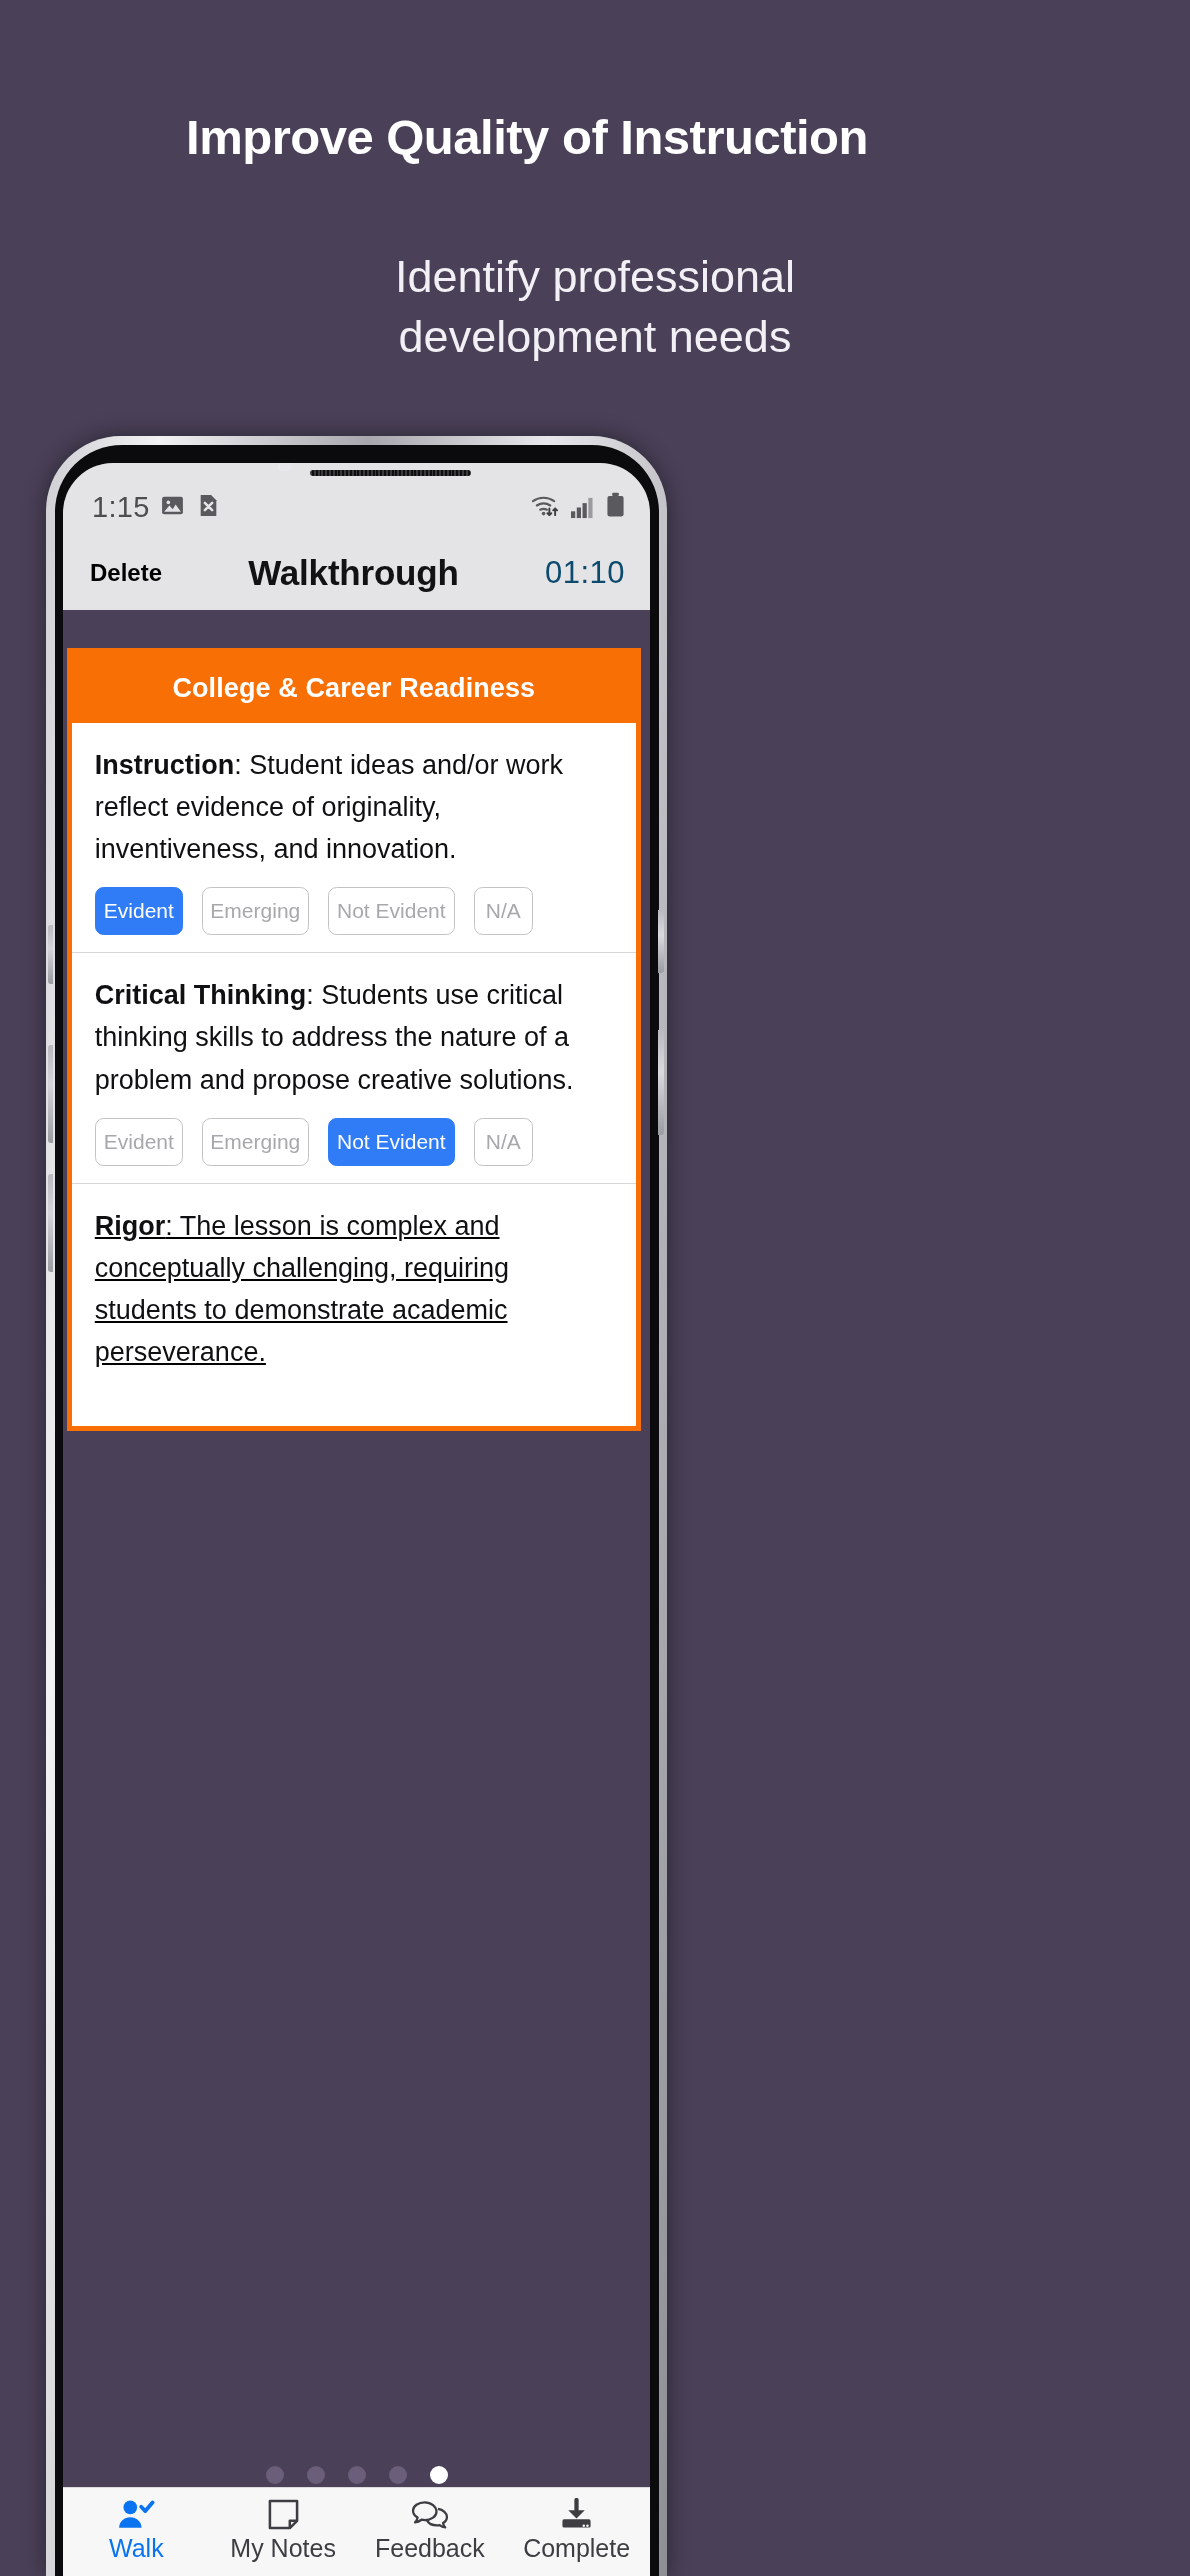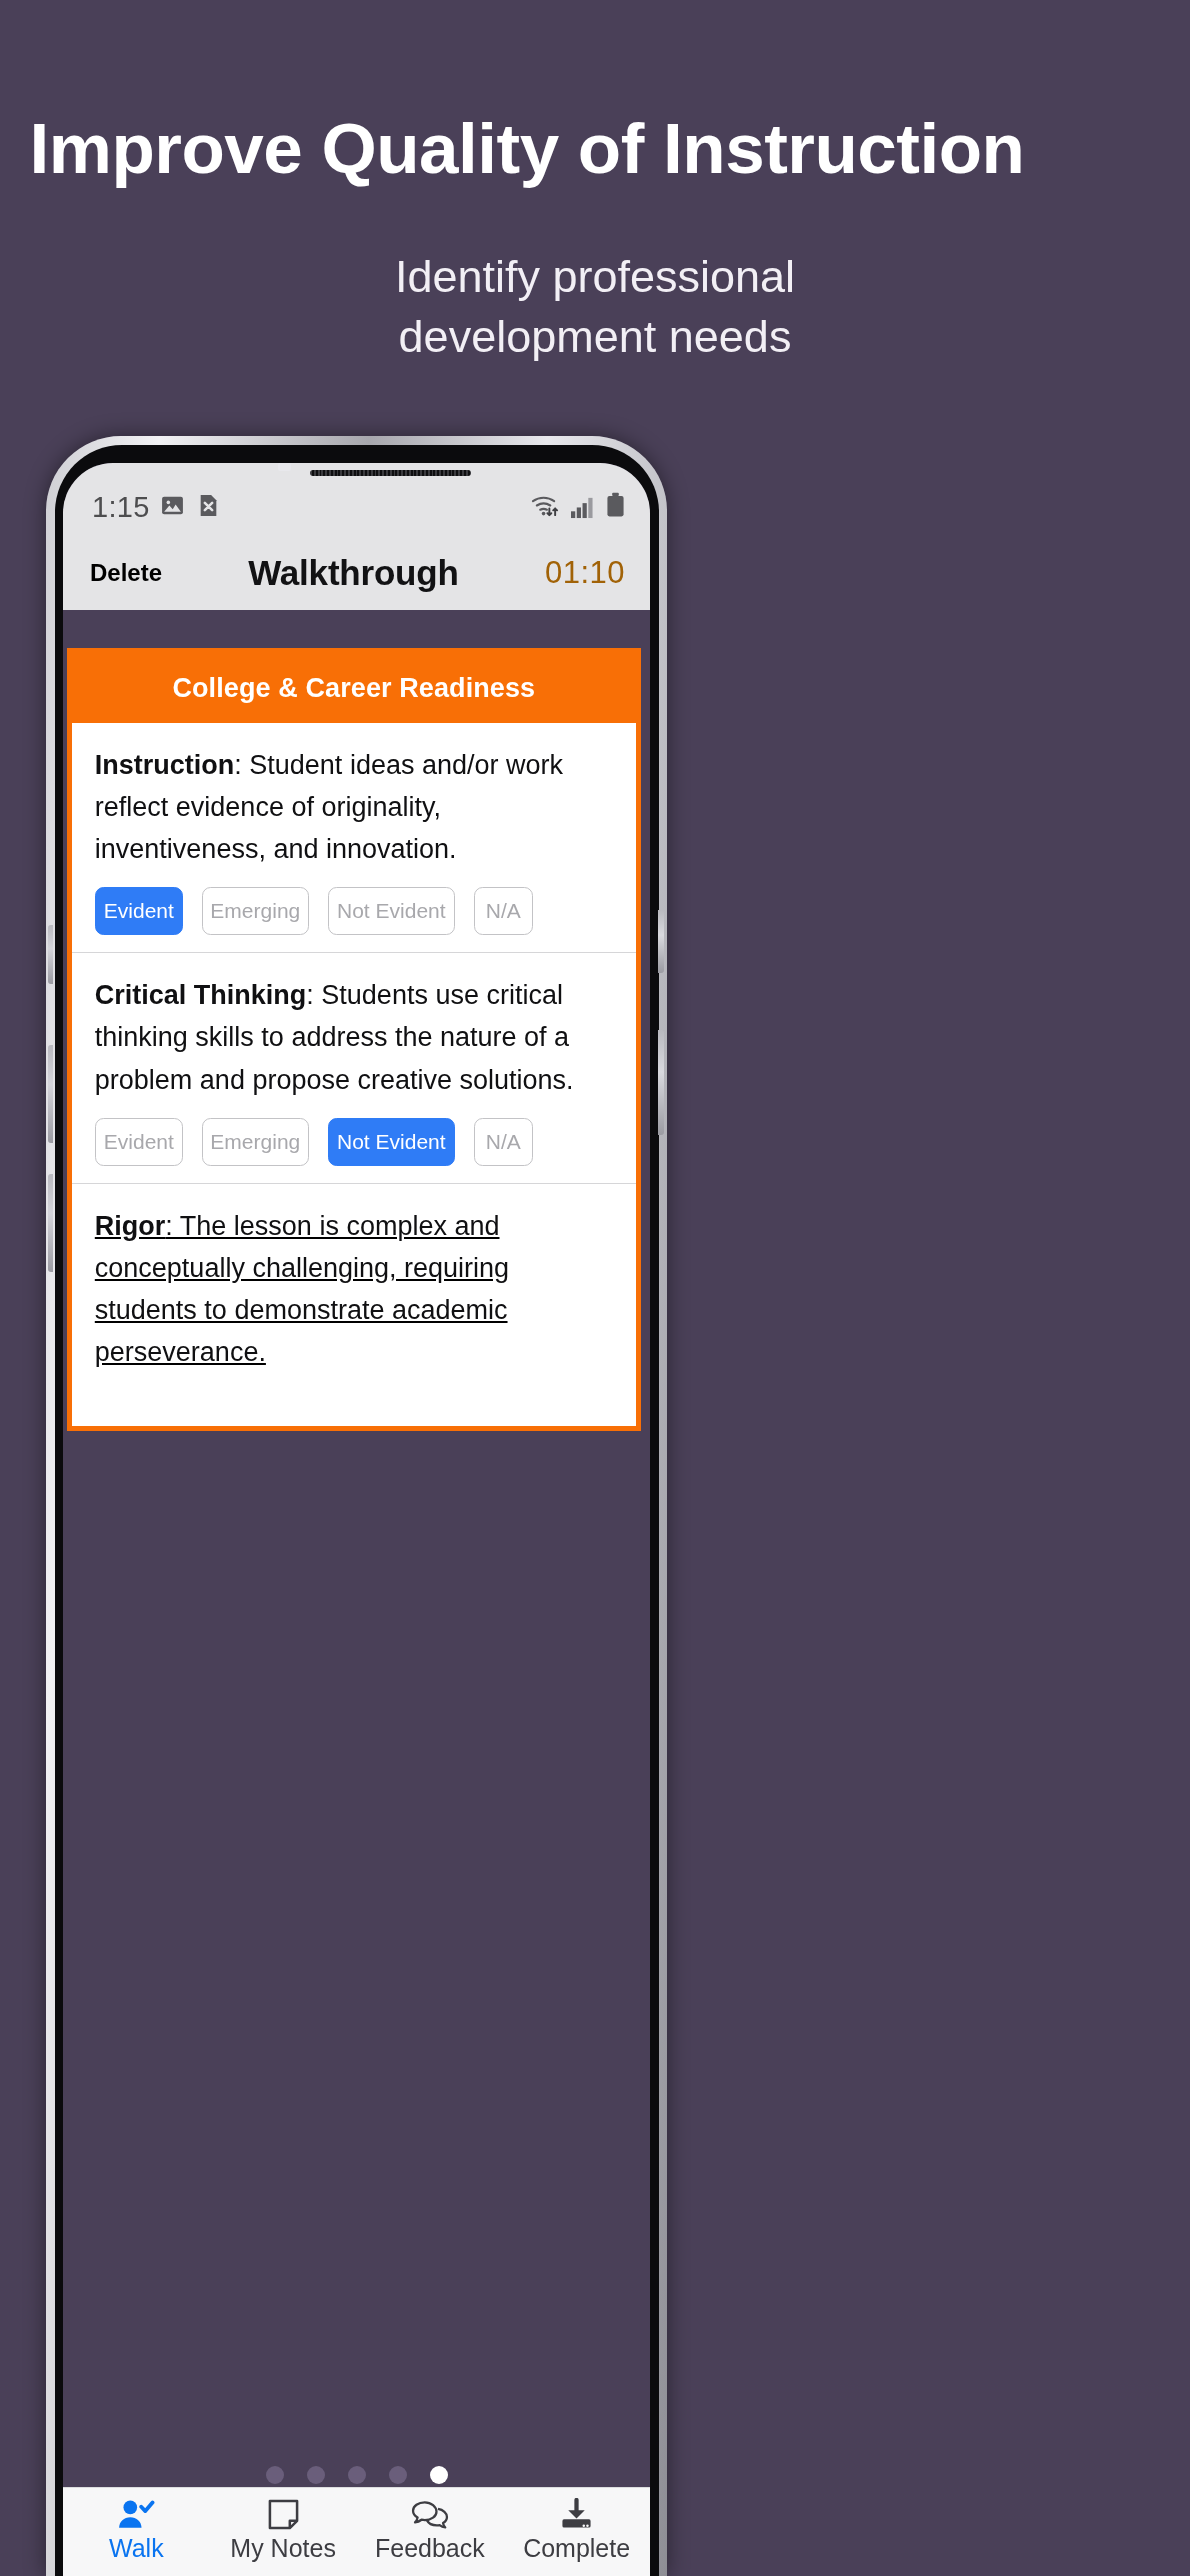--- a/index.html
+++ b/index.html
@@ -18,21 +18,21 @@
     position: absolute;
     top: 0; left: 0;
     width: 1190px;
     height: 450px;
     text-align: center;
   }
   .promo-title {
     position: absolute;
     top: 113px; left: 0; width: 1054px;
     color: #FFFFFF;
-    font-size: 71px;
+    font-size: 49px;
     font-weight: 700;
     letter-spacing: -0.5px;
     line-height: 1.0;
     white-space: nowrap;
   }
   .promo-sub {
     position: absolute;
     top: 247px; left: 0; width: 1190px;
     color: #F2EFF5;
     font-size: 45px;
@@ -158,21 +158,21 @@
   }
   .nav-title {
     flex: 1 1 auto;
     text-align: center;
     color: #121214;
     font-size: 35px;
     font-weight: 700;
     letter-spacing: -0.2px;
   }
   .nav-timer {
-    color: #a16207;
+    color: #0c4a6e;
     font-size: 31px;
     font-weight: 400;
     flex: 0 0 auto;
     letter-spacing: 0.5px;
   }
 
   
   .content {
     position: absolute;
     top: 147px; left: 0;

